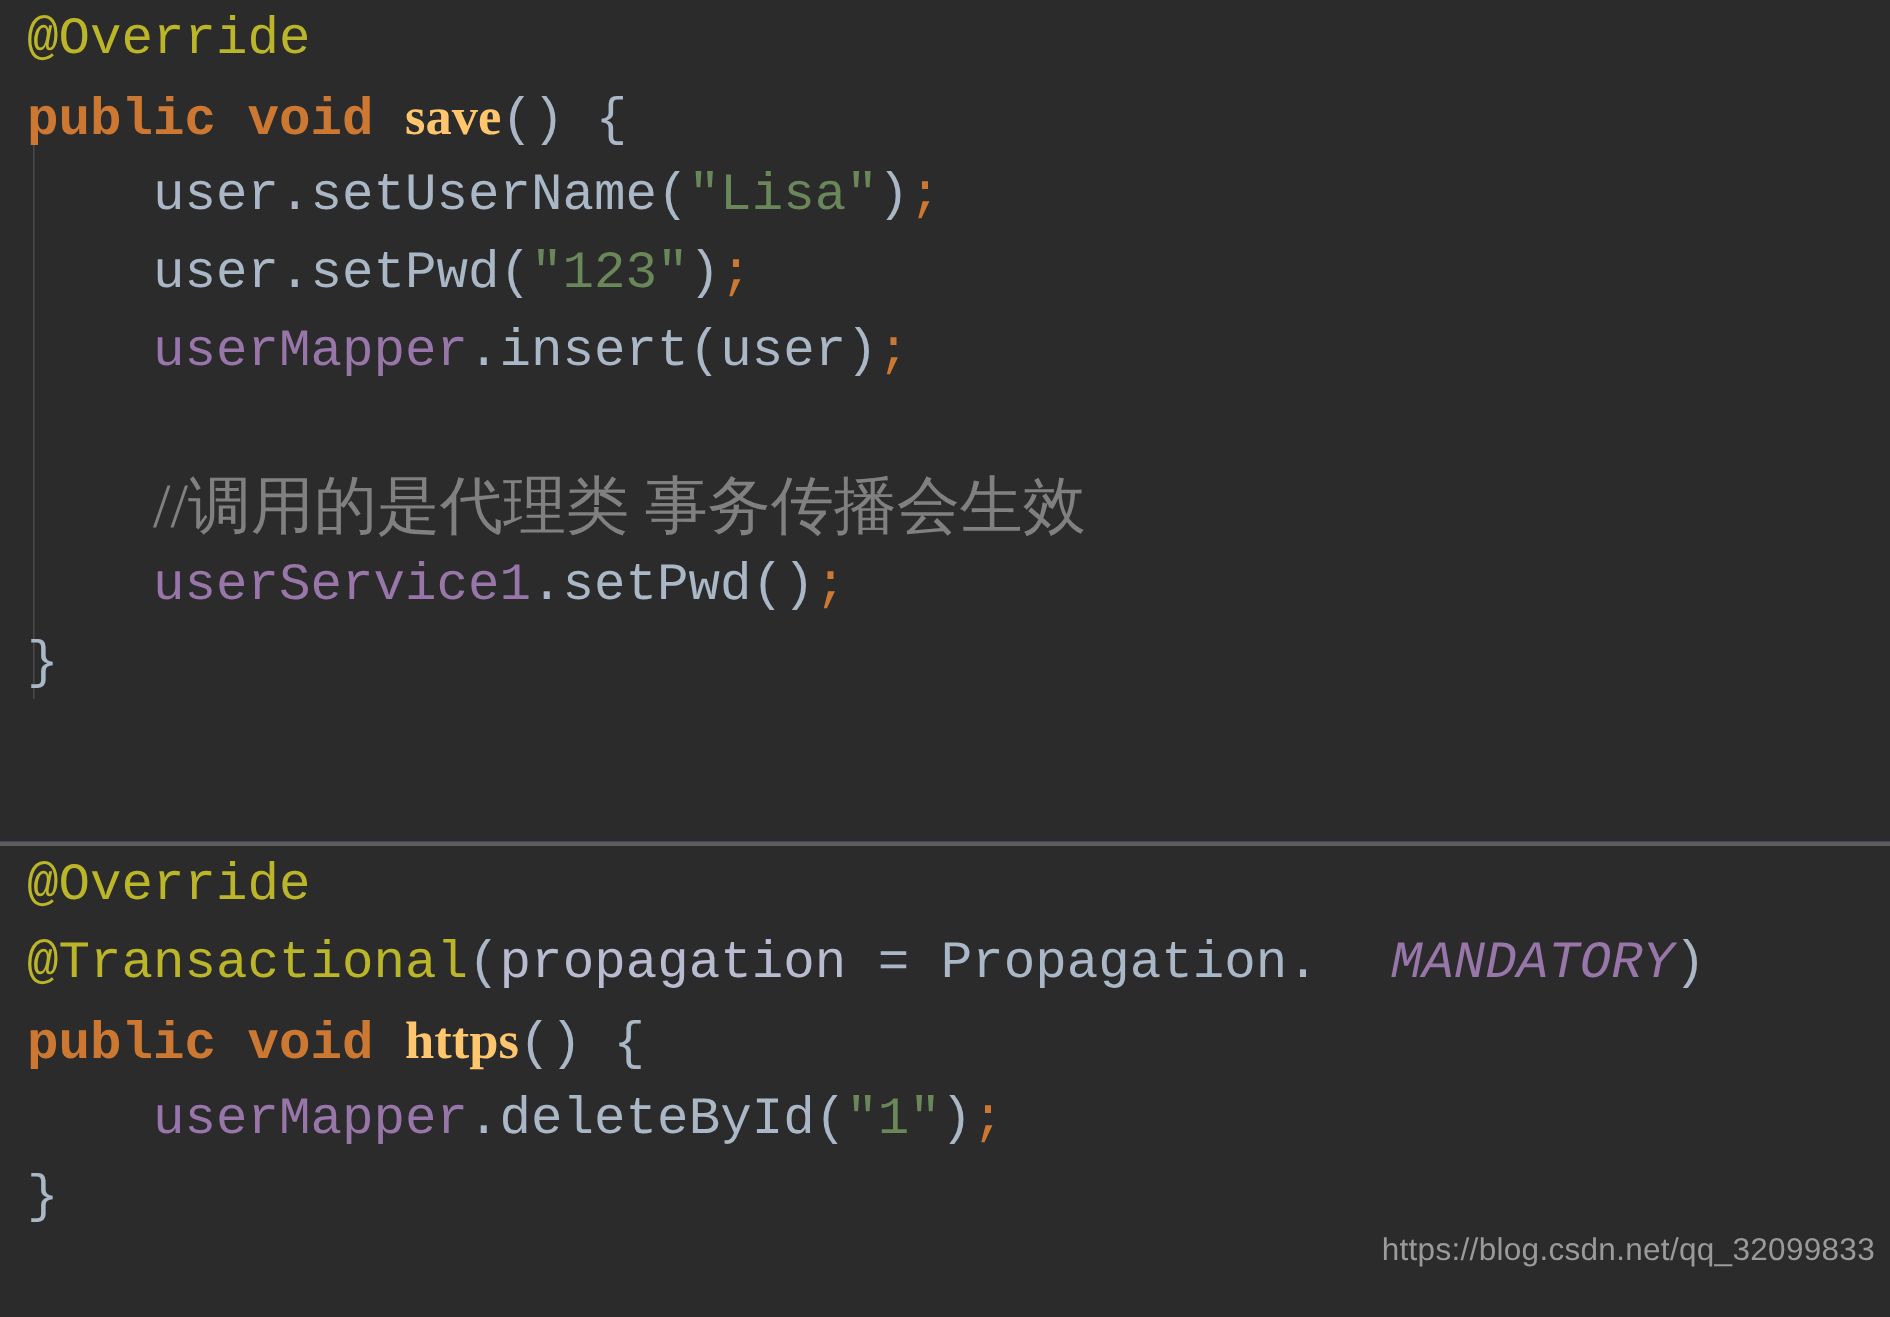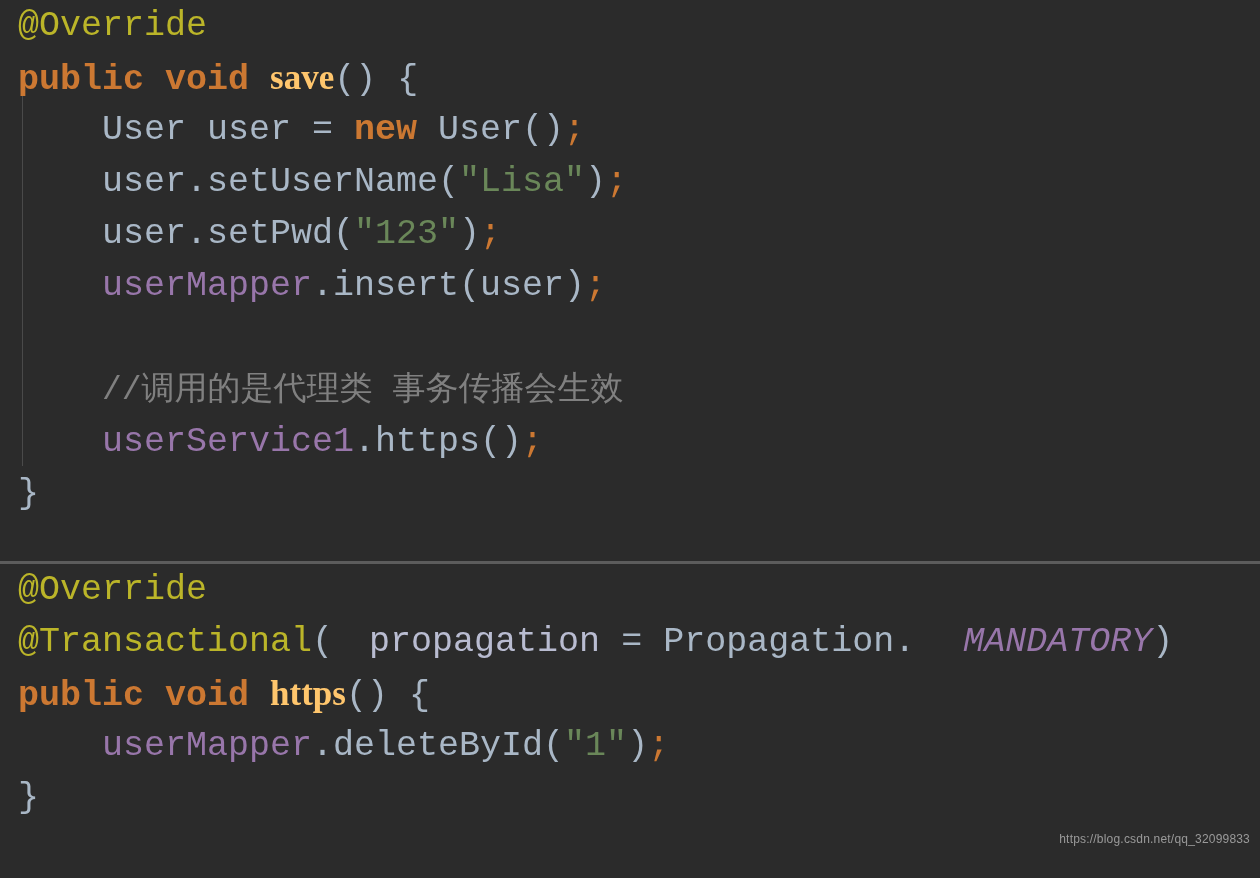--- a/index.html
+++ b/index.html
@@ -64,63 +64,62 @@
     background: #4a4a4a;
   }
   #guide-save   { left: 22px; top: 96px;  height: 370px; }
 
   
   .tok-annotation { color: #bbb529; }
   .tok-keyword    { color: #cc7832; font-weight: bold; }
   .tok-method     { color: #ffc66d; font-weight: bold; font-family: Liberation Serif, serif; }
   .tok-field      { color: #9876aa; }
   .tok-static     { color: #9876aa; font-style: italic; margin-left: 48px; }
-  .tok-param      { color: #b9bcd1; margin-left: 36px; }
+  .tok-param      { color: #b9bcd1; }
   .tok-string     { color: #6a8759; }
   .tok-comment    { color: #808080; }
   .tok-plain      { color: #a9b7c6; }
   .tok-semi       { color: #cc7832; }
   .tok-punct      { color: #a9b7c6; }
   .tok-brace      { color: #a9b7c6; }
 
   
   .cjk {
-    font-family: Liberation Mono, monospace;
-    font-size: 33px;
+    font-family: Liberation Serif, serif;
+    font-size: 42px;
   }
 
   
   #watermark {
     position: absolute;
     right: 10px;
     bottom: 10px;
     font-family: "Liberation Sans", "DejaVu Sans", sans-serif;
-    font-size: 12px;
+    font-size: 21px;
     color: #9a9a9a;
     letter-spacing: 0.2px;
     white-space: nowrap;
   }
 </style>
 </head>
 <body>
 
 <div id="stage">
 
   <div class="code-block" id="block-save">
     <div class="indent-guide" id="guide-save"></div>
     <div class="code-lines">
         <div class="line"><span class="tok-annotation">@Override</span></div>
         <div class="line"><span class="tok-keyword">public</span><span class="tok-plain"> </span><span class="tok-keyword">void</span><span class="tok-plain"> </span><span class="tok-method">save</span><span class="tok-punct">() {</span></div>
-        <div class="line"><span class="tok-plain">    User user = </span><span class="tok-keyword">new</span><span class="tok-plain"> User()</span><span class="tok-semi">;</span></div>
         <div class="line"><span class="tok-plain">    user.setUserName(</span><span class="tok-string">"Lisa"</span><span class="tok-plain">)</span><span class="tok-semi">;</span></div>
         <div class="line"><span class="tok-plain">    user.setPwd(</span><span class="tok-string">"123"</span><span class="tok-plain">)</span><span class="tok-semi">;</span></div>
         <div class="line"><span class="tok-plain">    </span><span class="tok-field">userMapper</span><span class="tok-plain">.insert(user)</span><span class="tok-semi">;</span></div>
         <div class="line">&nbsp;</div>
         <div class="line"><span class="tok-plain">    </span><span class="tok-comment cjk">//调用的是代理类 事务传播会生效</span></div>
-        <div class="line"><span class="tok-plain">    </span><span class="tok-field">userService1</span><span class="tok-plain">.https()</span><span class="tok-semi">;</span></div>
+        <div class="line"><span class="tok-plain">    </span><span class="tok-field">userService1</span><span class="tok-plain">.setPwd()</span><span class="tok-semi">;</span></div>
         <div class="line"><span class="tok-brace">}</span></div>
       </div>
   </div>
 
   <div class="divider"></div>
 
   <div class="code-block" id="block-delete">
 
     <div class="code-lines">
         <div class="line"><span class="tok-annotation">@Override</span></div>

